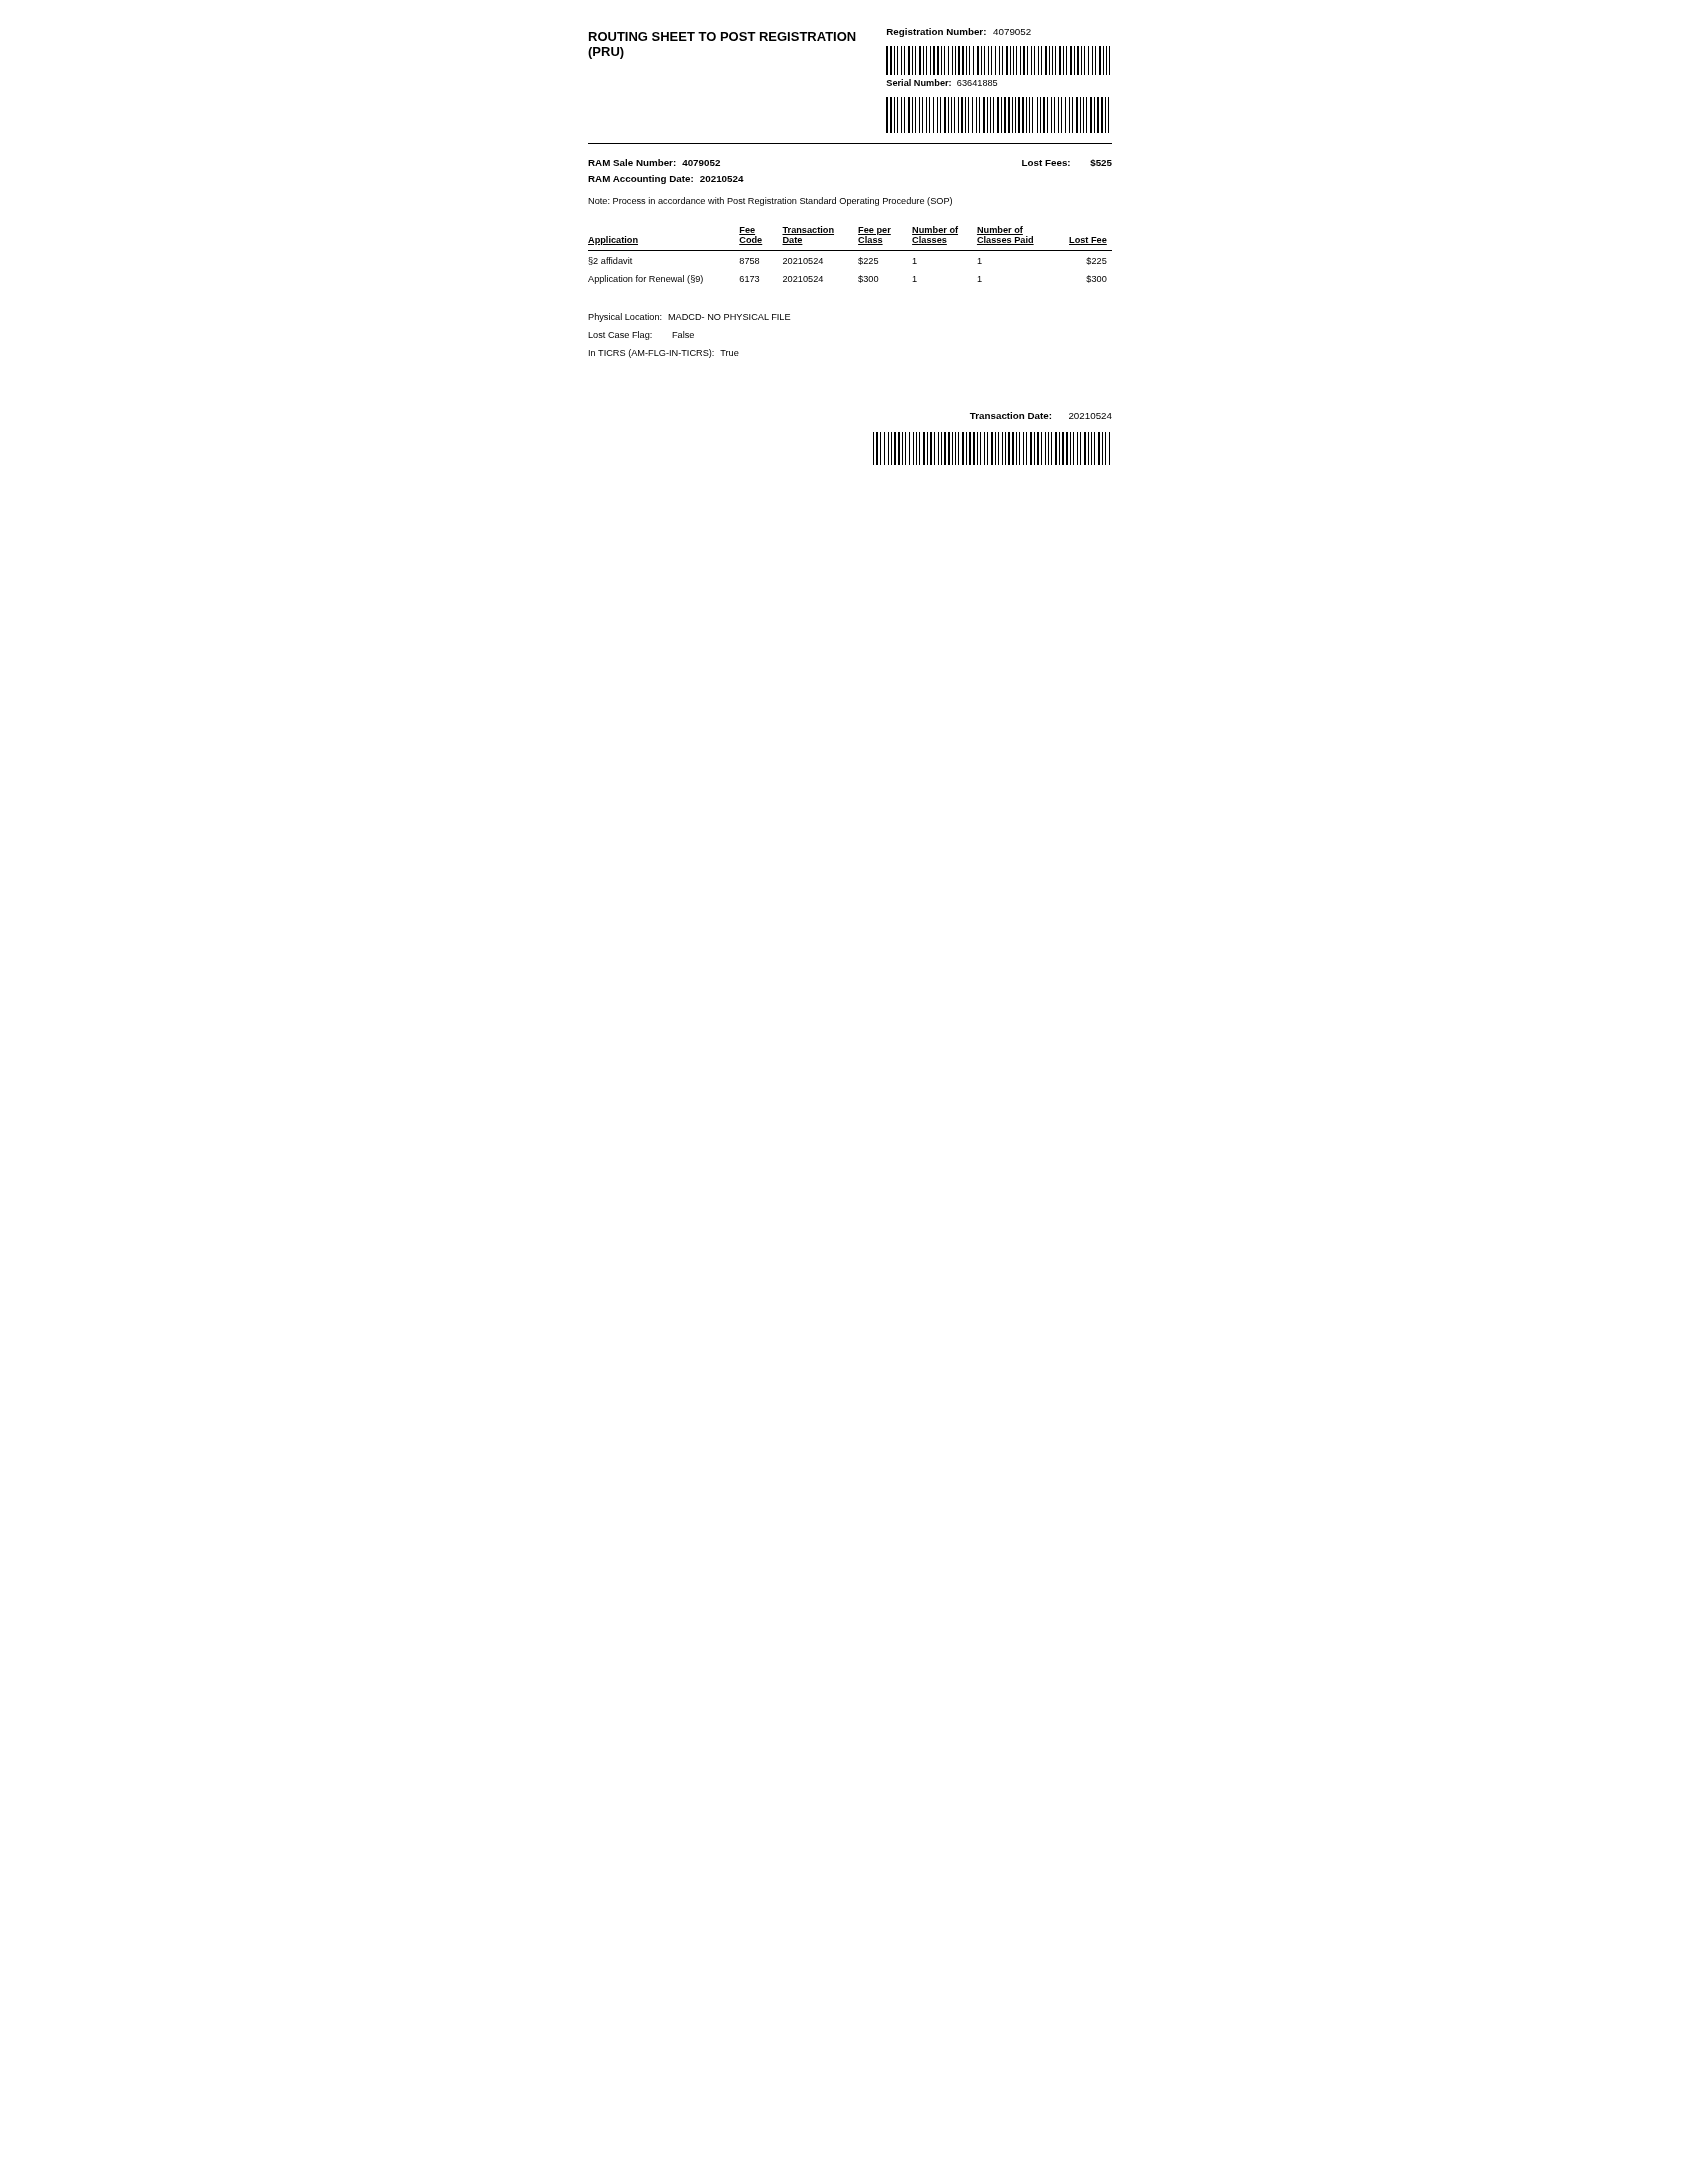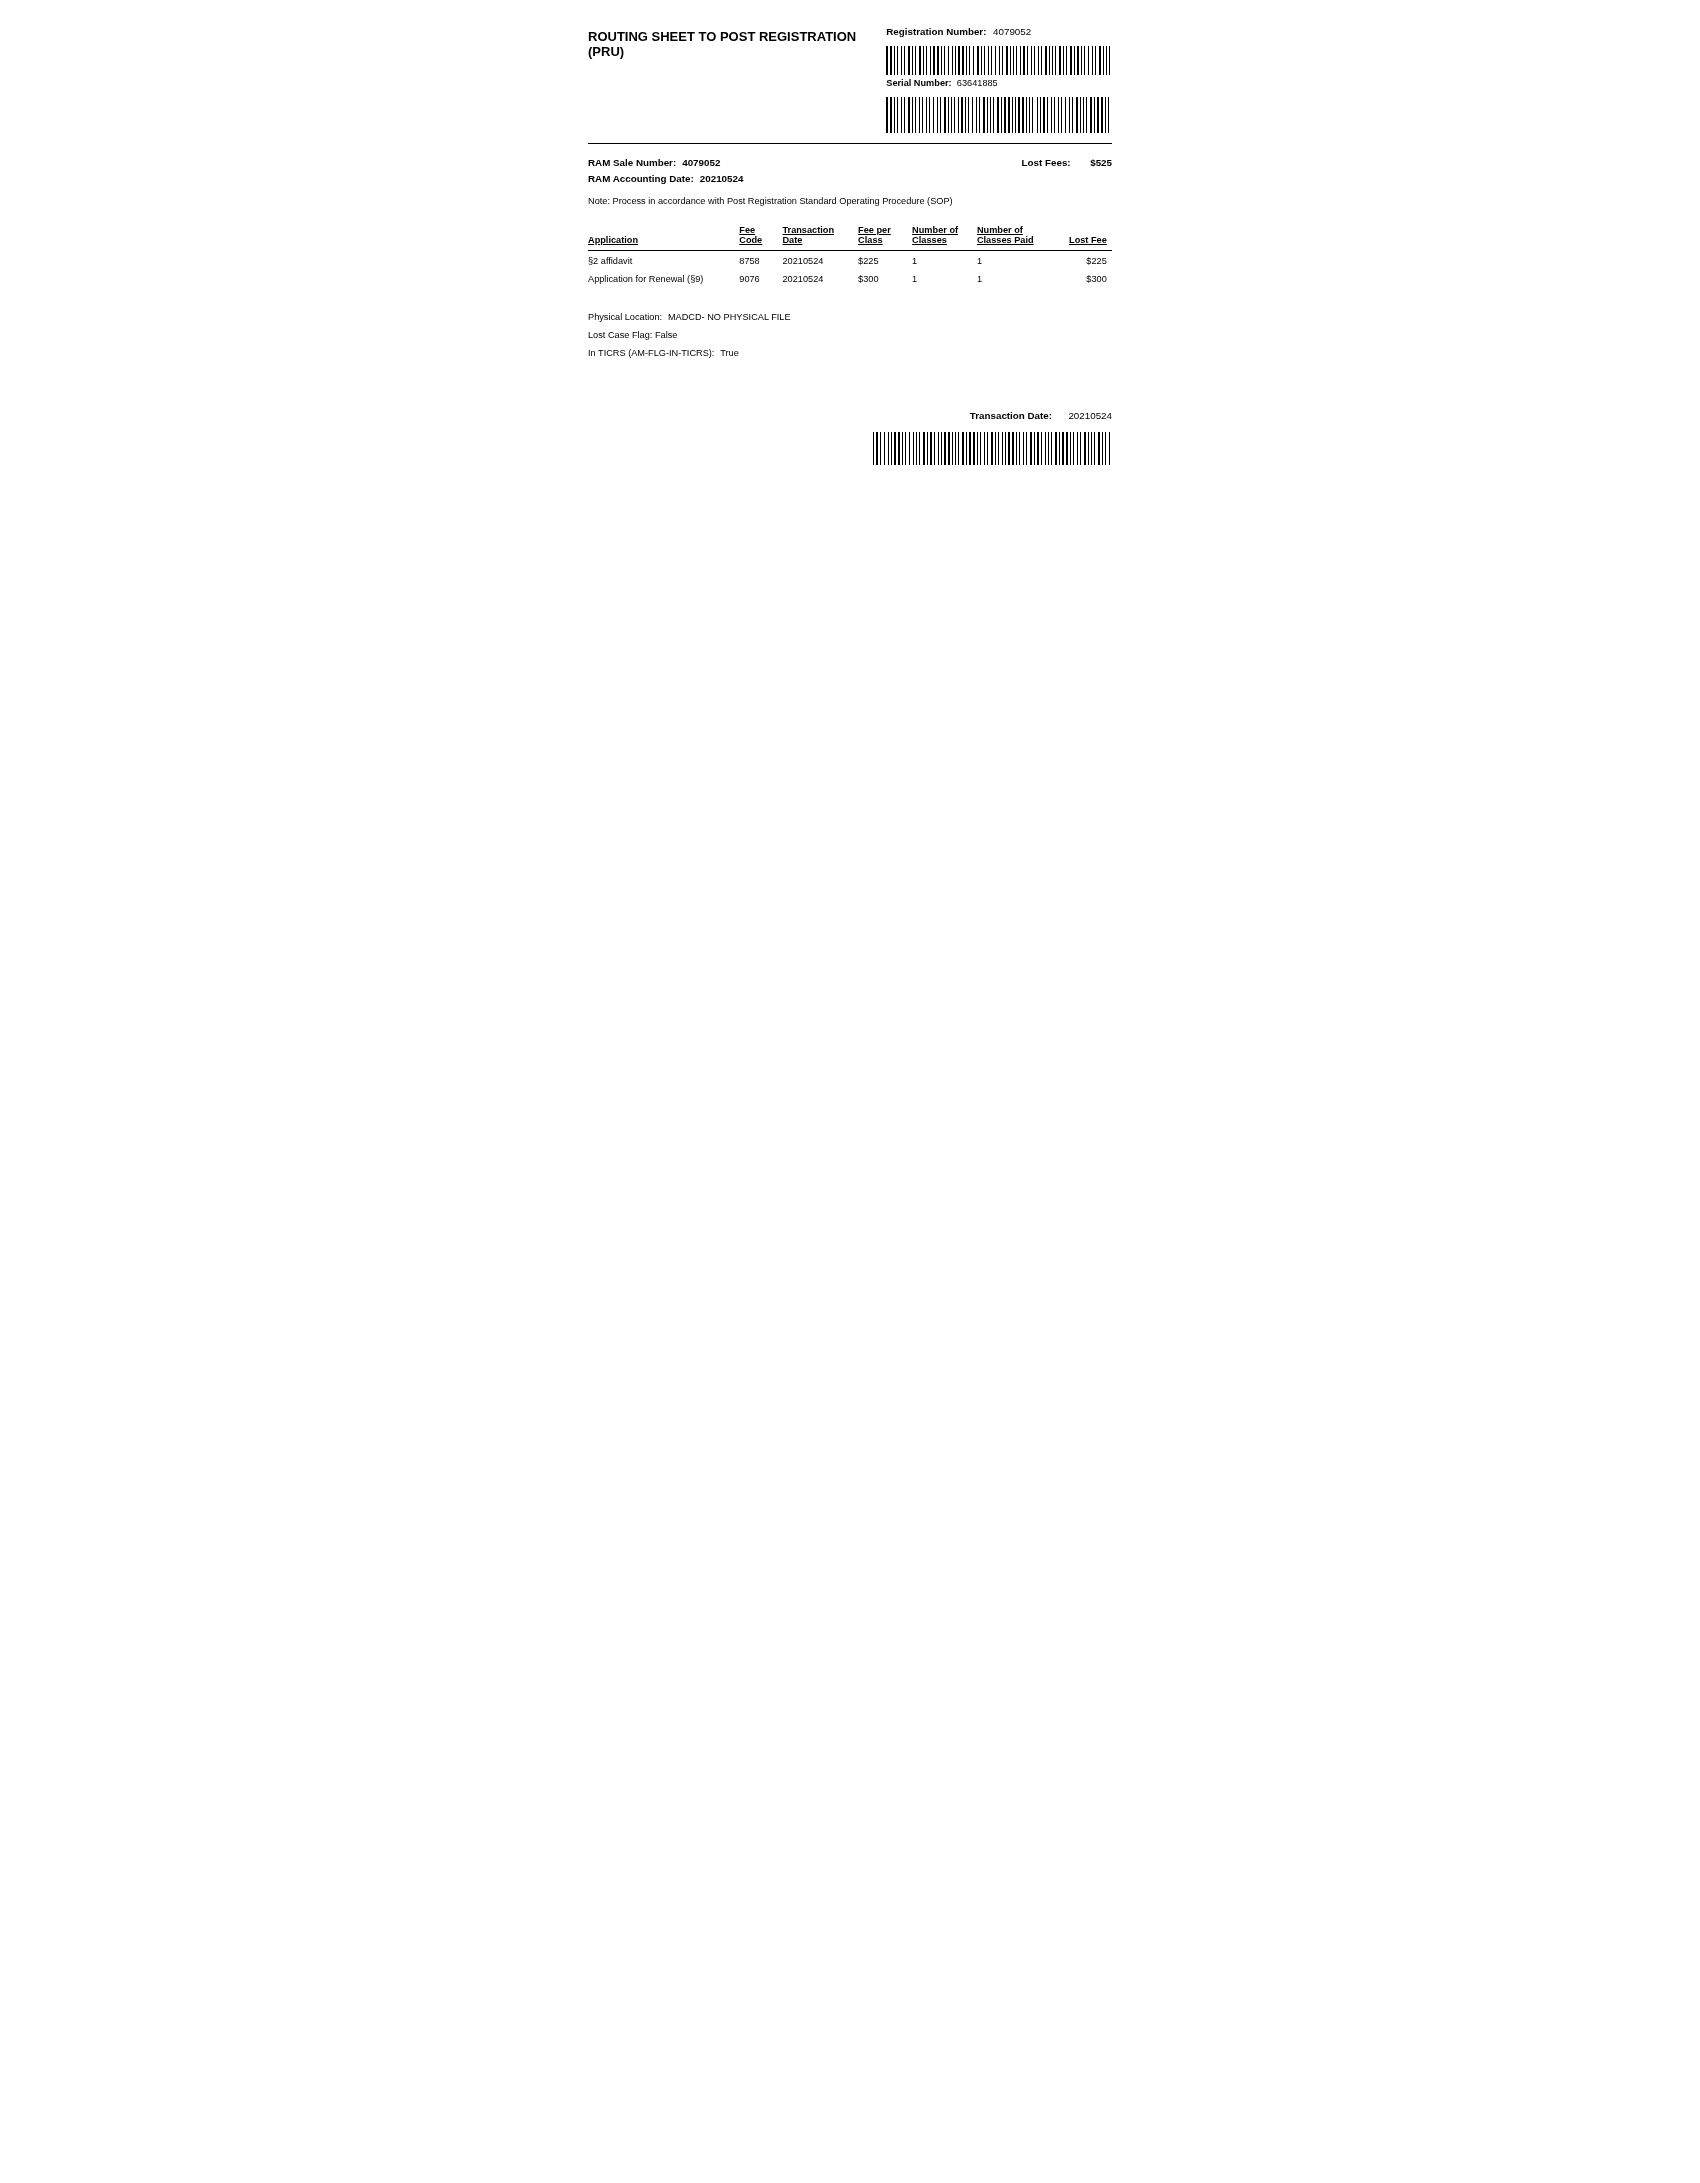--- a/index.html
+++ b/index.html
@@ -518,38 +518,38 @@
         <td class="col-transaction">§2 affidavit</td>
         <td class="col-feecode">8758</td>
         <td class="col-transdate">20210524</td>
         <td class="col-feeperclass">$225</td>
         <td class="col-numclasses">1</td>
         <td class="col-numclassespaid">1</td>
         <td class="col-totalfee">$225</td>
       </tr>
       <tr>
         <td class="col-transaction">Application for Renewal (§9)</td>
-        <td class="col-feecode">9076</td>
+        <td class="col-feecode">6173</td>
         <td class="col-transdate">20210524</td>
         <td class="col-feeperclass">$300</td>
         <td class="col-numclasses">1</td>
         <td class="col-numclassespaid">1</td>
         <td class="col-totalfee">$300</td>
       </tr>
     </tbody>
 </table>
 
 <div class="bottom-section">
   <p>
     <span>Physical Location:</span>
     <span style="margin-left:3.3px;">MADCD- NO PHYSICAL FILE</span>
   </p>
   <p>
     <span>Lost Case Flag:</span>
-    <span style="margin-left:0;">False</span>
+    <span style="margin-left:17px;">False</span>
   </p>
   <p>
     <span>In TICRS (AM-FLG-IN-TICRS):</span>
     <span style="margin-left:3.3px;">True</span>
   </p>
 </div>
 
 <div class="footer-section">
   <div class="transaction-date-line">
     <span>Transaction Date:</span>

